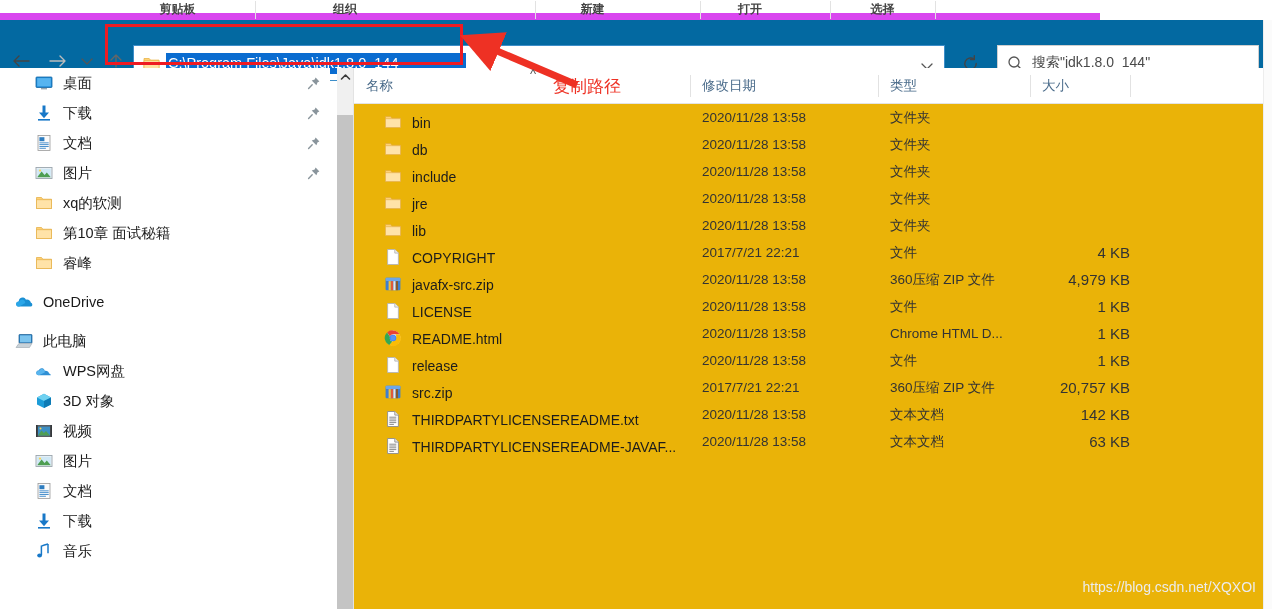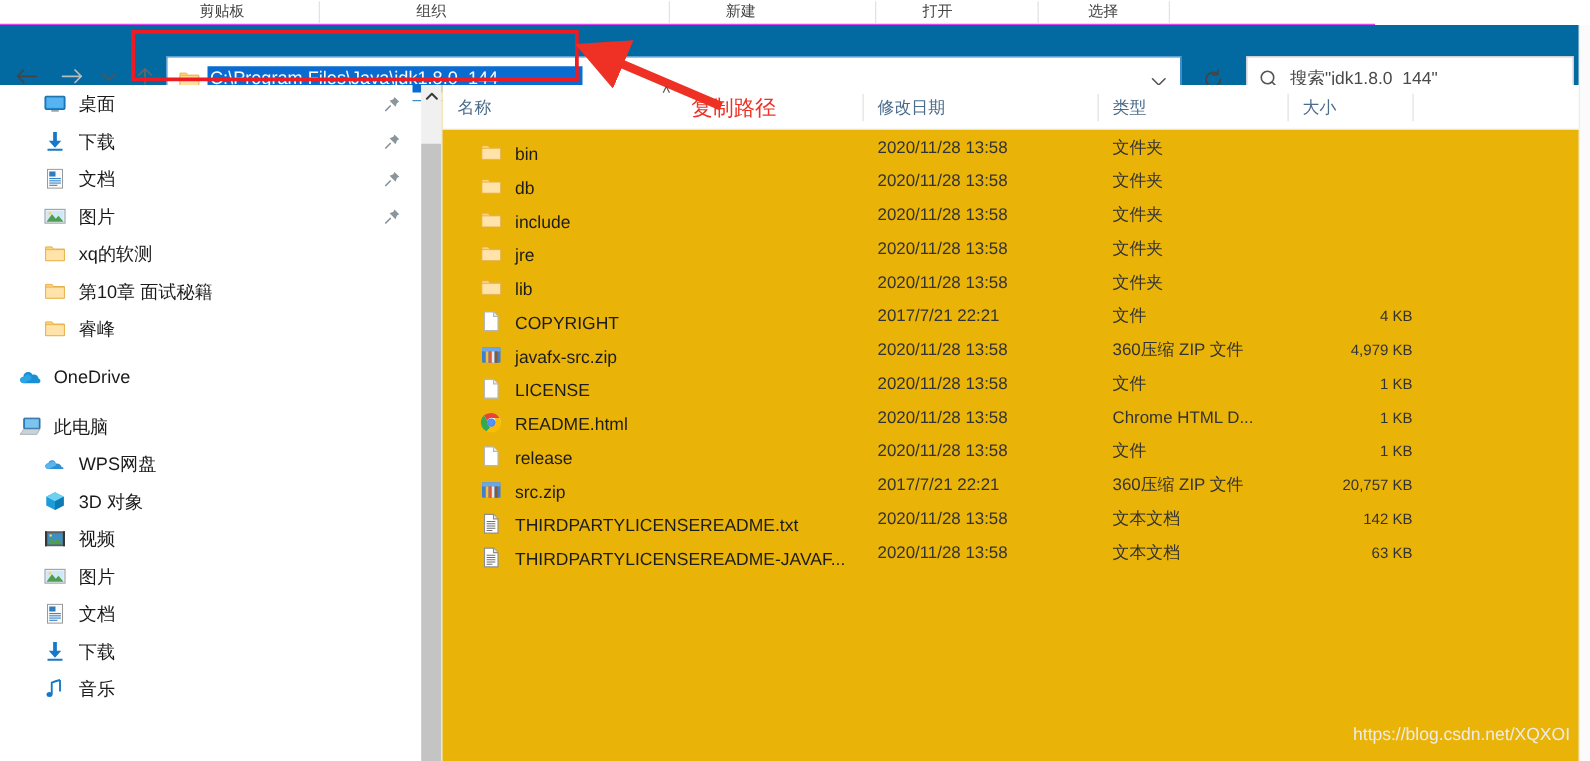--- a/index.html
+++ b/index.html
@@ -9,21 +9,21 @@
     overflow: hidden;
     background: #ffffff;
     font-family: "Liberation Sans", "DejaVu Sans", sans-serif;
     -webkit-font-smoothing: antialiased;
   }
   #app { position: relative; width: 1272px; height: 609px; background:#fff; }
 
   
   .ribbon-strip {
     position: absolute; left: 0; top: 0; width: 1100px; height: 20px;
-    background: #ffffff; border-bottom: 1px solid #d946ef;
+    background: #ffffff; border-bottom: 7px solid #d946ef; font-weight: bold;
   }
   .ribbon-group {
     position: absolute; top: 0; height: 19px;
     display: flex; align-items: flex-end; justify-content: center;
     font-size: 12px; color: #444; white-space: nowrap;
     padding-bottom: 1px;
   }
   .ribbon-sep {
     position: absolute; top: 1px; height: 18px; width: 1px; background: #e2e2e2;
   }
@@ -128,21 +128,21 @@
   .row {
     position: relative; height: 27px; display: flex; align-items: center;
     font-size: 14px; color: #1c1c1c; white-space: nowrap;
   }
   .cell-name {
     position: absolute; left: 30px; display: flex; align-items: flex-end; height: 27px;
   }
   .f-ico { width: 18px; height: 18px; margin-right: 10px; display:flex; align-items:center; justify-content:center; flex:0 0 18px; }
   .cell-date { position: absolute; left: 348px; color: #333; font-size: 13.5px; }
   .cell-type { position: absolute; left: 536px; color: #333; font-size: 13.5px; }
-  .cell-size { position: absolute; left: 638px; width: 138px; text-align: right; color: #333; font-size: 12px; }
+  .cell-size { position: absolute; left: 638px; width: 138px; text-align: right; color: #333; font-size: 15px; }
 
   
   .anno-rect {
     position: absolute; left: 105px; top: 24px; width: 358px; height: 41px;
     border: 3px solid #ee1b22; background: transparent; pointer-events: none;
   }
   .anno-label {
     position: absolute; left: 553px; top: 75px;
     font-size: 17px; color: #ee3124; white-space: nowrap;
     font-family: "DejaVu Sans", sans-serif;

